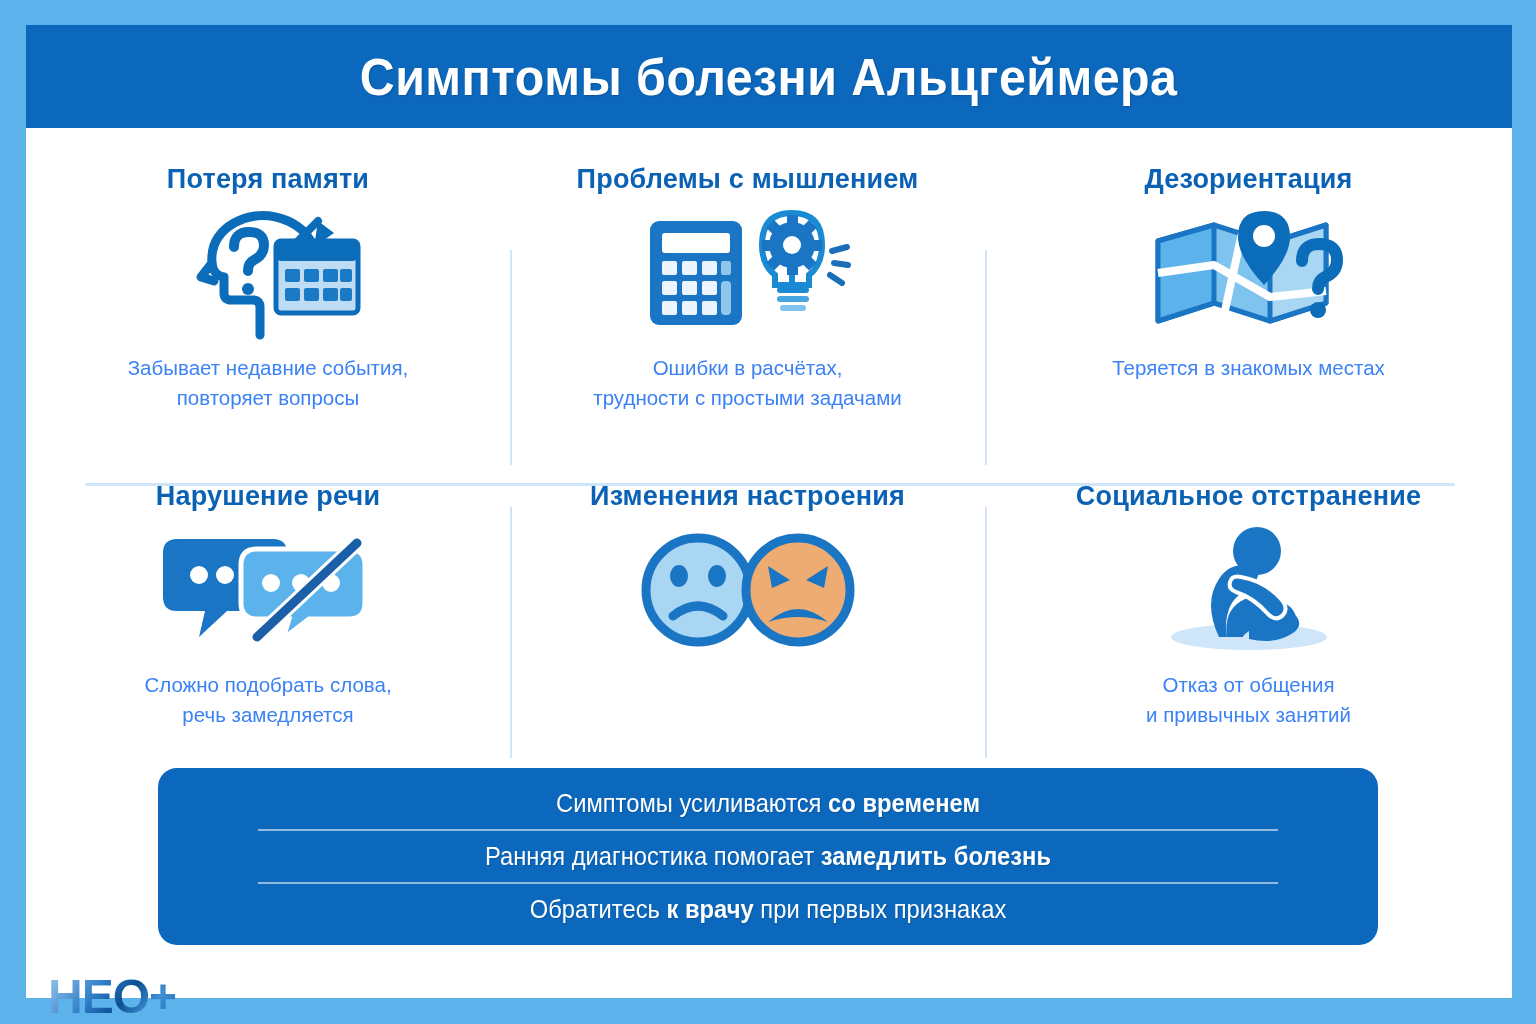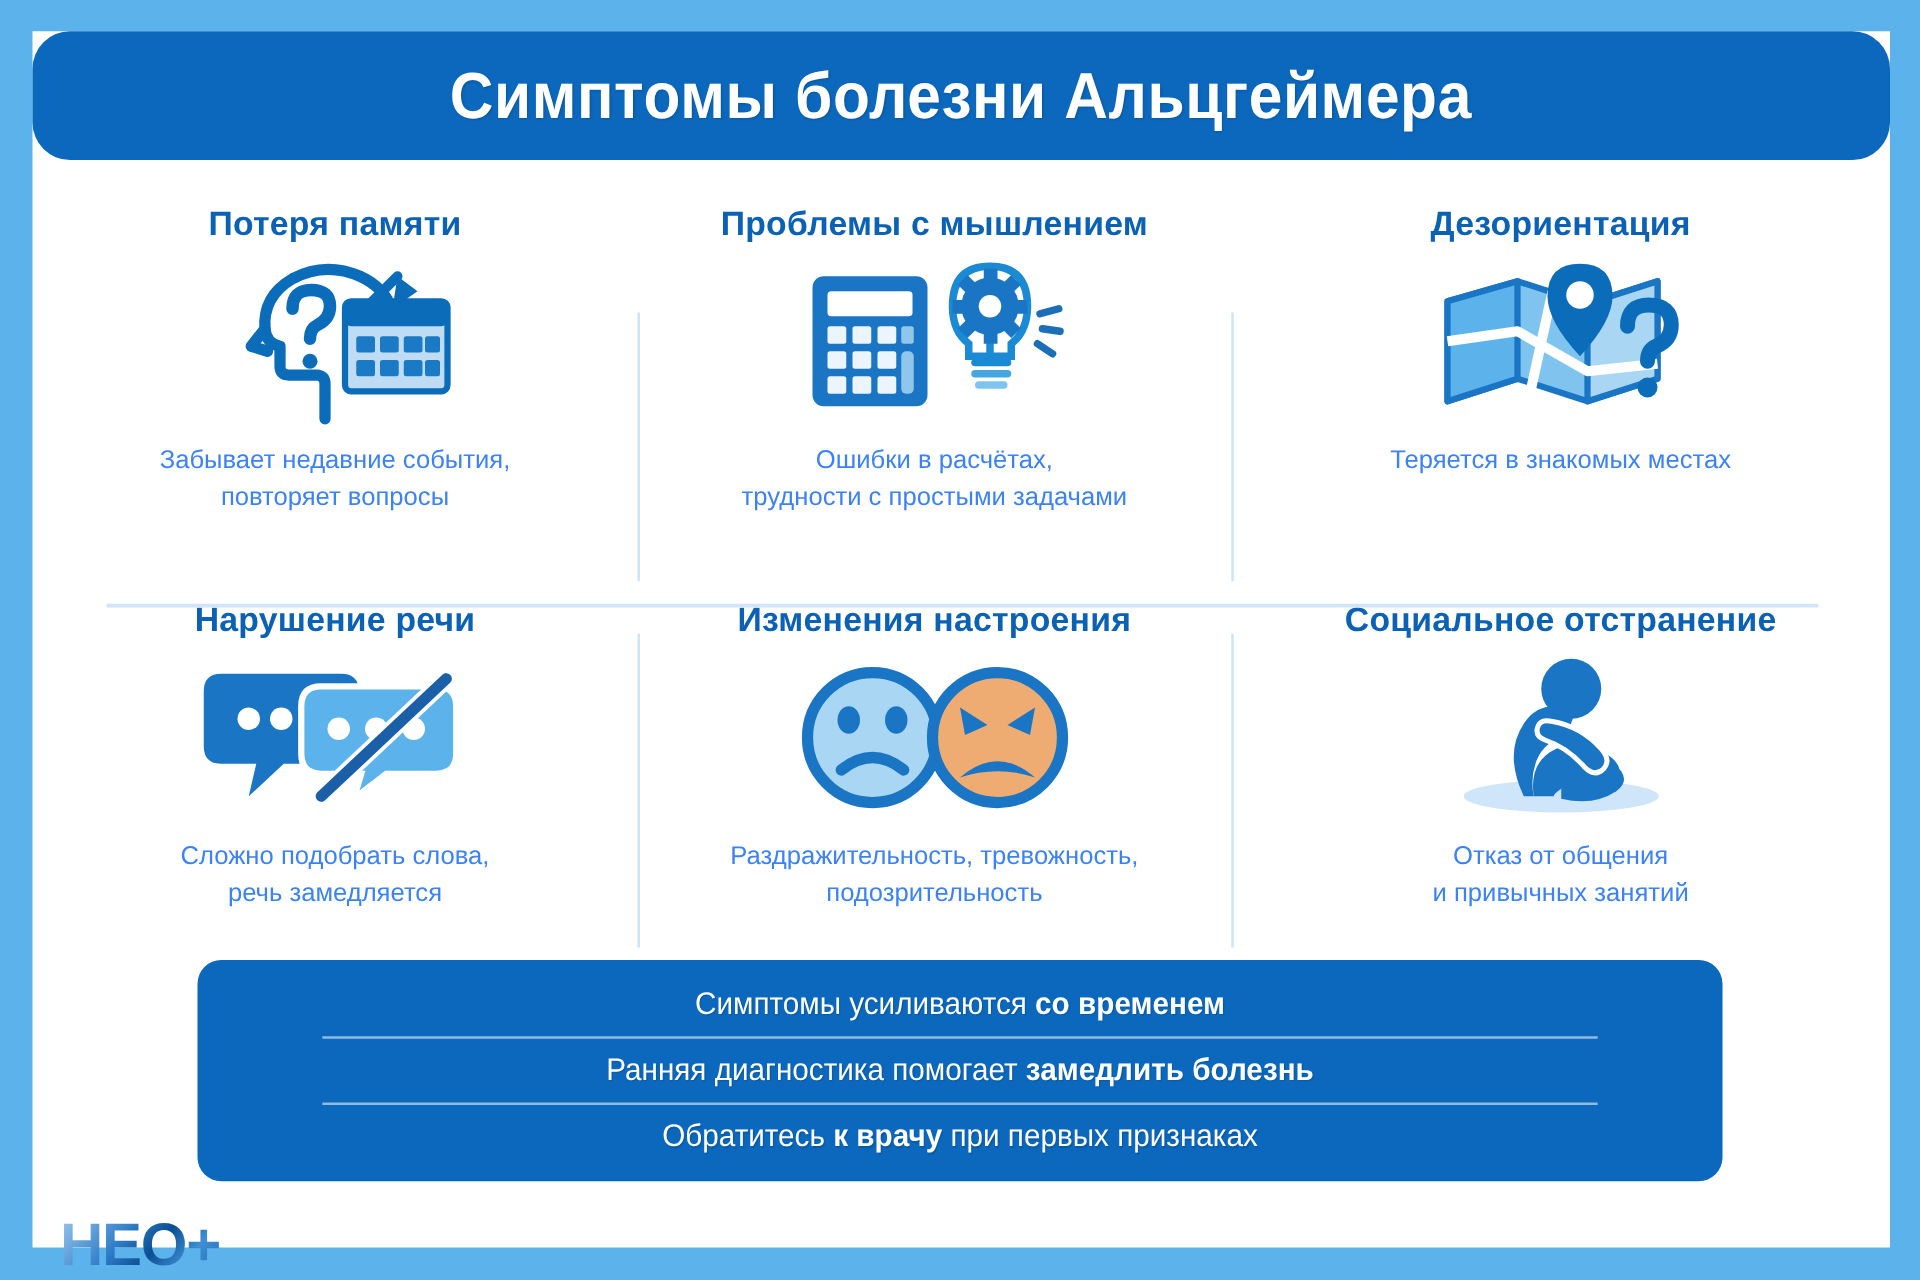--- a/index.html
+++ b/index.html
@@ -20,21 +20,21 @@
     left:26px; top:25px;
     width:1486px; height:973px;
     background:#ffffff;
   }
   
   .header{
     position:absolute;
     left:0; top:0;
     width:1486px; height:103px;
     background:#0b68bd;
-    display:flex; align-items:center; justify-content:center;border-radius:30px;
+    display:flex; align-items:center; justify-content:center;
   }
   .header-title{
     color:#ffffff;
     font-size:52px;
     font-weight:bold;
     letter-spacing:0.5px;
     transform:scaleX(0.93);
     text-shadow:1px 1px 2px rgba(0,0,0,0.18);
     white-space:nowrap;
   }
@@ -280,22 +280,20 @@
               <ellipse cx="39" cy="48" rx="9" ry="11" fill="#1a76c4"></ellipse>
               <ellipse cx="77" cy="48" rx="9" ry="11" fill="#1a76c4"></ellipse>
               <path d="M33 88 q25-20 50 0" fill="none" stroke="#1a76c4" stroke-width="9" stroke-linecap="round"></path>
 
               <circle cx="158" cy="62" r="52" fill="#eeac72" stroke="#1a76c4" stroke-width="9"></circle>
               <path d="M128 38 L150 52 L132 60 Z" fill="#1a76c4"></path>
               <path d="M188 38 L166 52 L184 60 Z" fill="#1a76c4"></path>
               <path d="M128 94 q30-26 60 0 q-30-10-60 0 Z" fill="#1a76c4"></path>
             </svg>
           </div>
-          <div class="cell-desc" style="white-space:pre-line">Раздражительность, тревожность,
-подозрительность</div>
         </div>
 
         <div class="cell cell-c">
           <div class="cell-title">Социальное отстранение</div>
           <div class="icon-wrap">
             <svg width="200" height="130" viewBox="0 0 200 130">
               <ellipse cx="100" cy="112" rx="78" ry="13" fill="#cfe6fa"></ellipse>
 
               <circle cx="108" cy="26" r="24" fill="#1a76c4"></circle>
 

